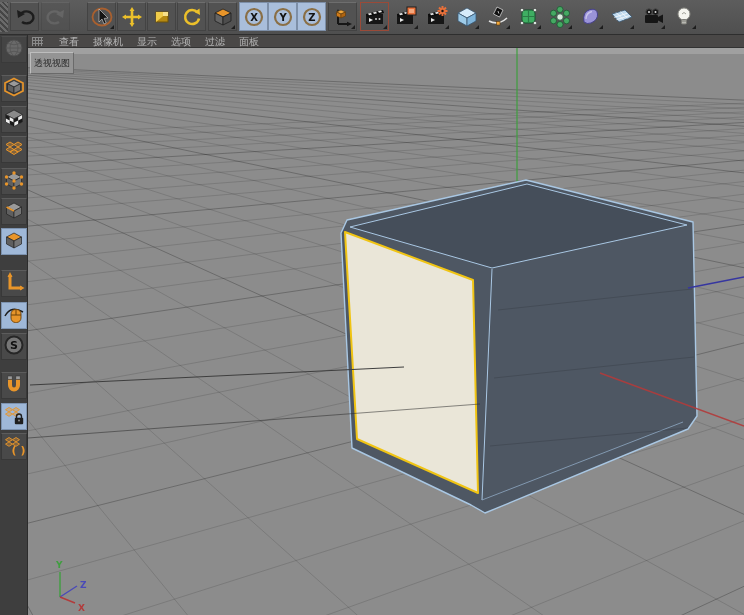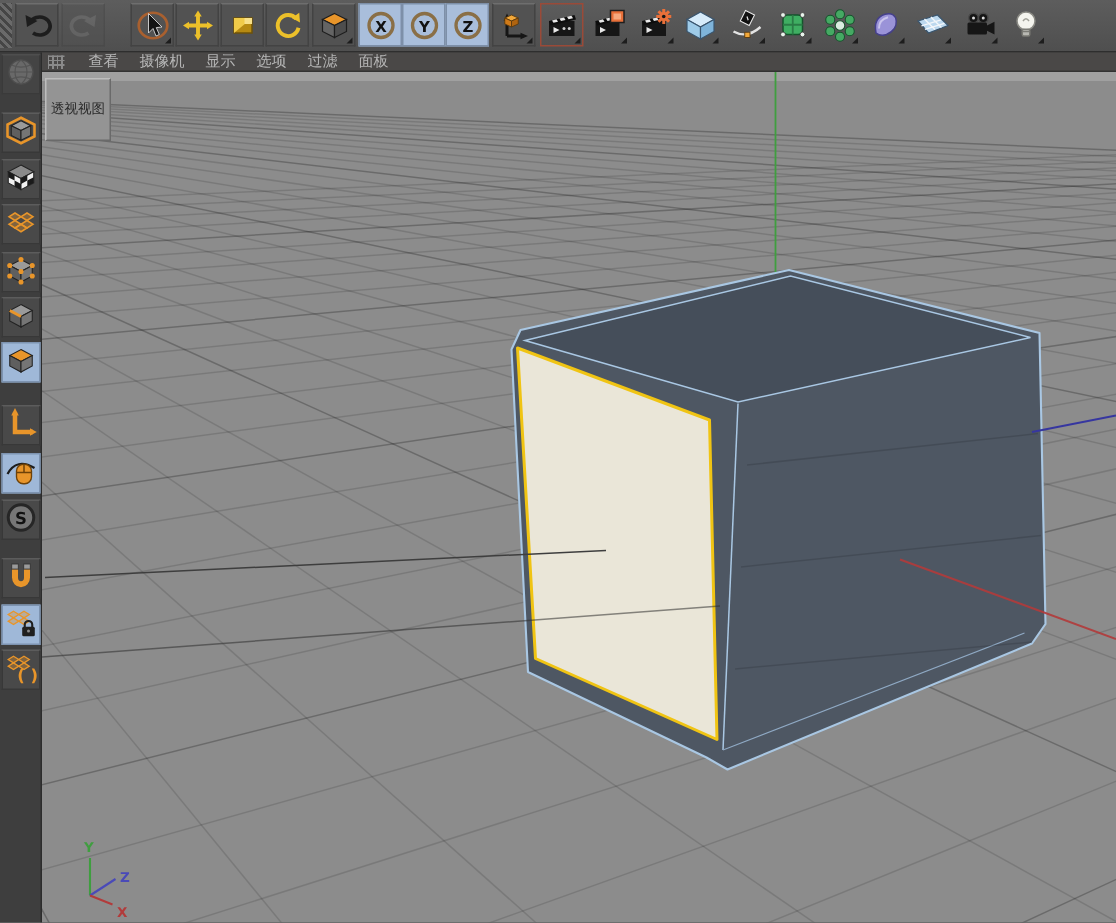--- a/index.html
+++ b/index.html
@@ -32,21 +32,21 @@
            border-right:1px solid #2c2c2c;box-sizing:border-box;}
   .sbtn{position:absolute;left:1px;width:26px;height:27px;box-sizing:border-box;
         background:#494949;border:1px solid #383838;border-top-color:#5c5c5c;
         display:flex;align-items:center;justify-content:center;}
   .sbtn.active{background:#9fb8d8;border-color:#7d93b0;}
   .sbtn.disabled{opacity:.55;}
   
   .viewport{position:absolute;left:28px;top:48px;width:716px;height:567px;background:#8c8c8c;}
   .vp-label{position:absolute;left:2px;top:4px;z-index:5;background:#949494;
             border:1px solid #6a6a6a;border-top-color:#bdbdbd;border-left-color:#bdbdbd;
-            color:#2b2b2b;font-size:9px;line-height:10px;padding:15px 3px;}
+            color:#2b2b2b;font-size:9px;line-height:10px;padding:5px 3px;}
   svg text{font-family:"DejaVu Sans","Liberation Sans",sans-serif;}
 </style>
 </head>
 <body>
 
 <div class="toolbar">
   <div class="grip"></div>
 
   <div class="tbtn" style="left:10px">
     <span>

